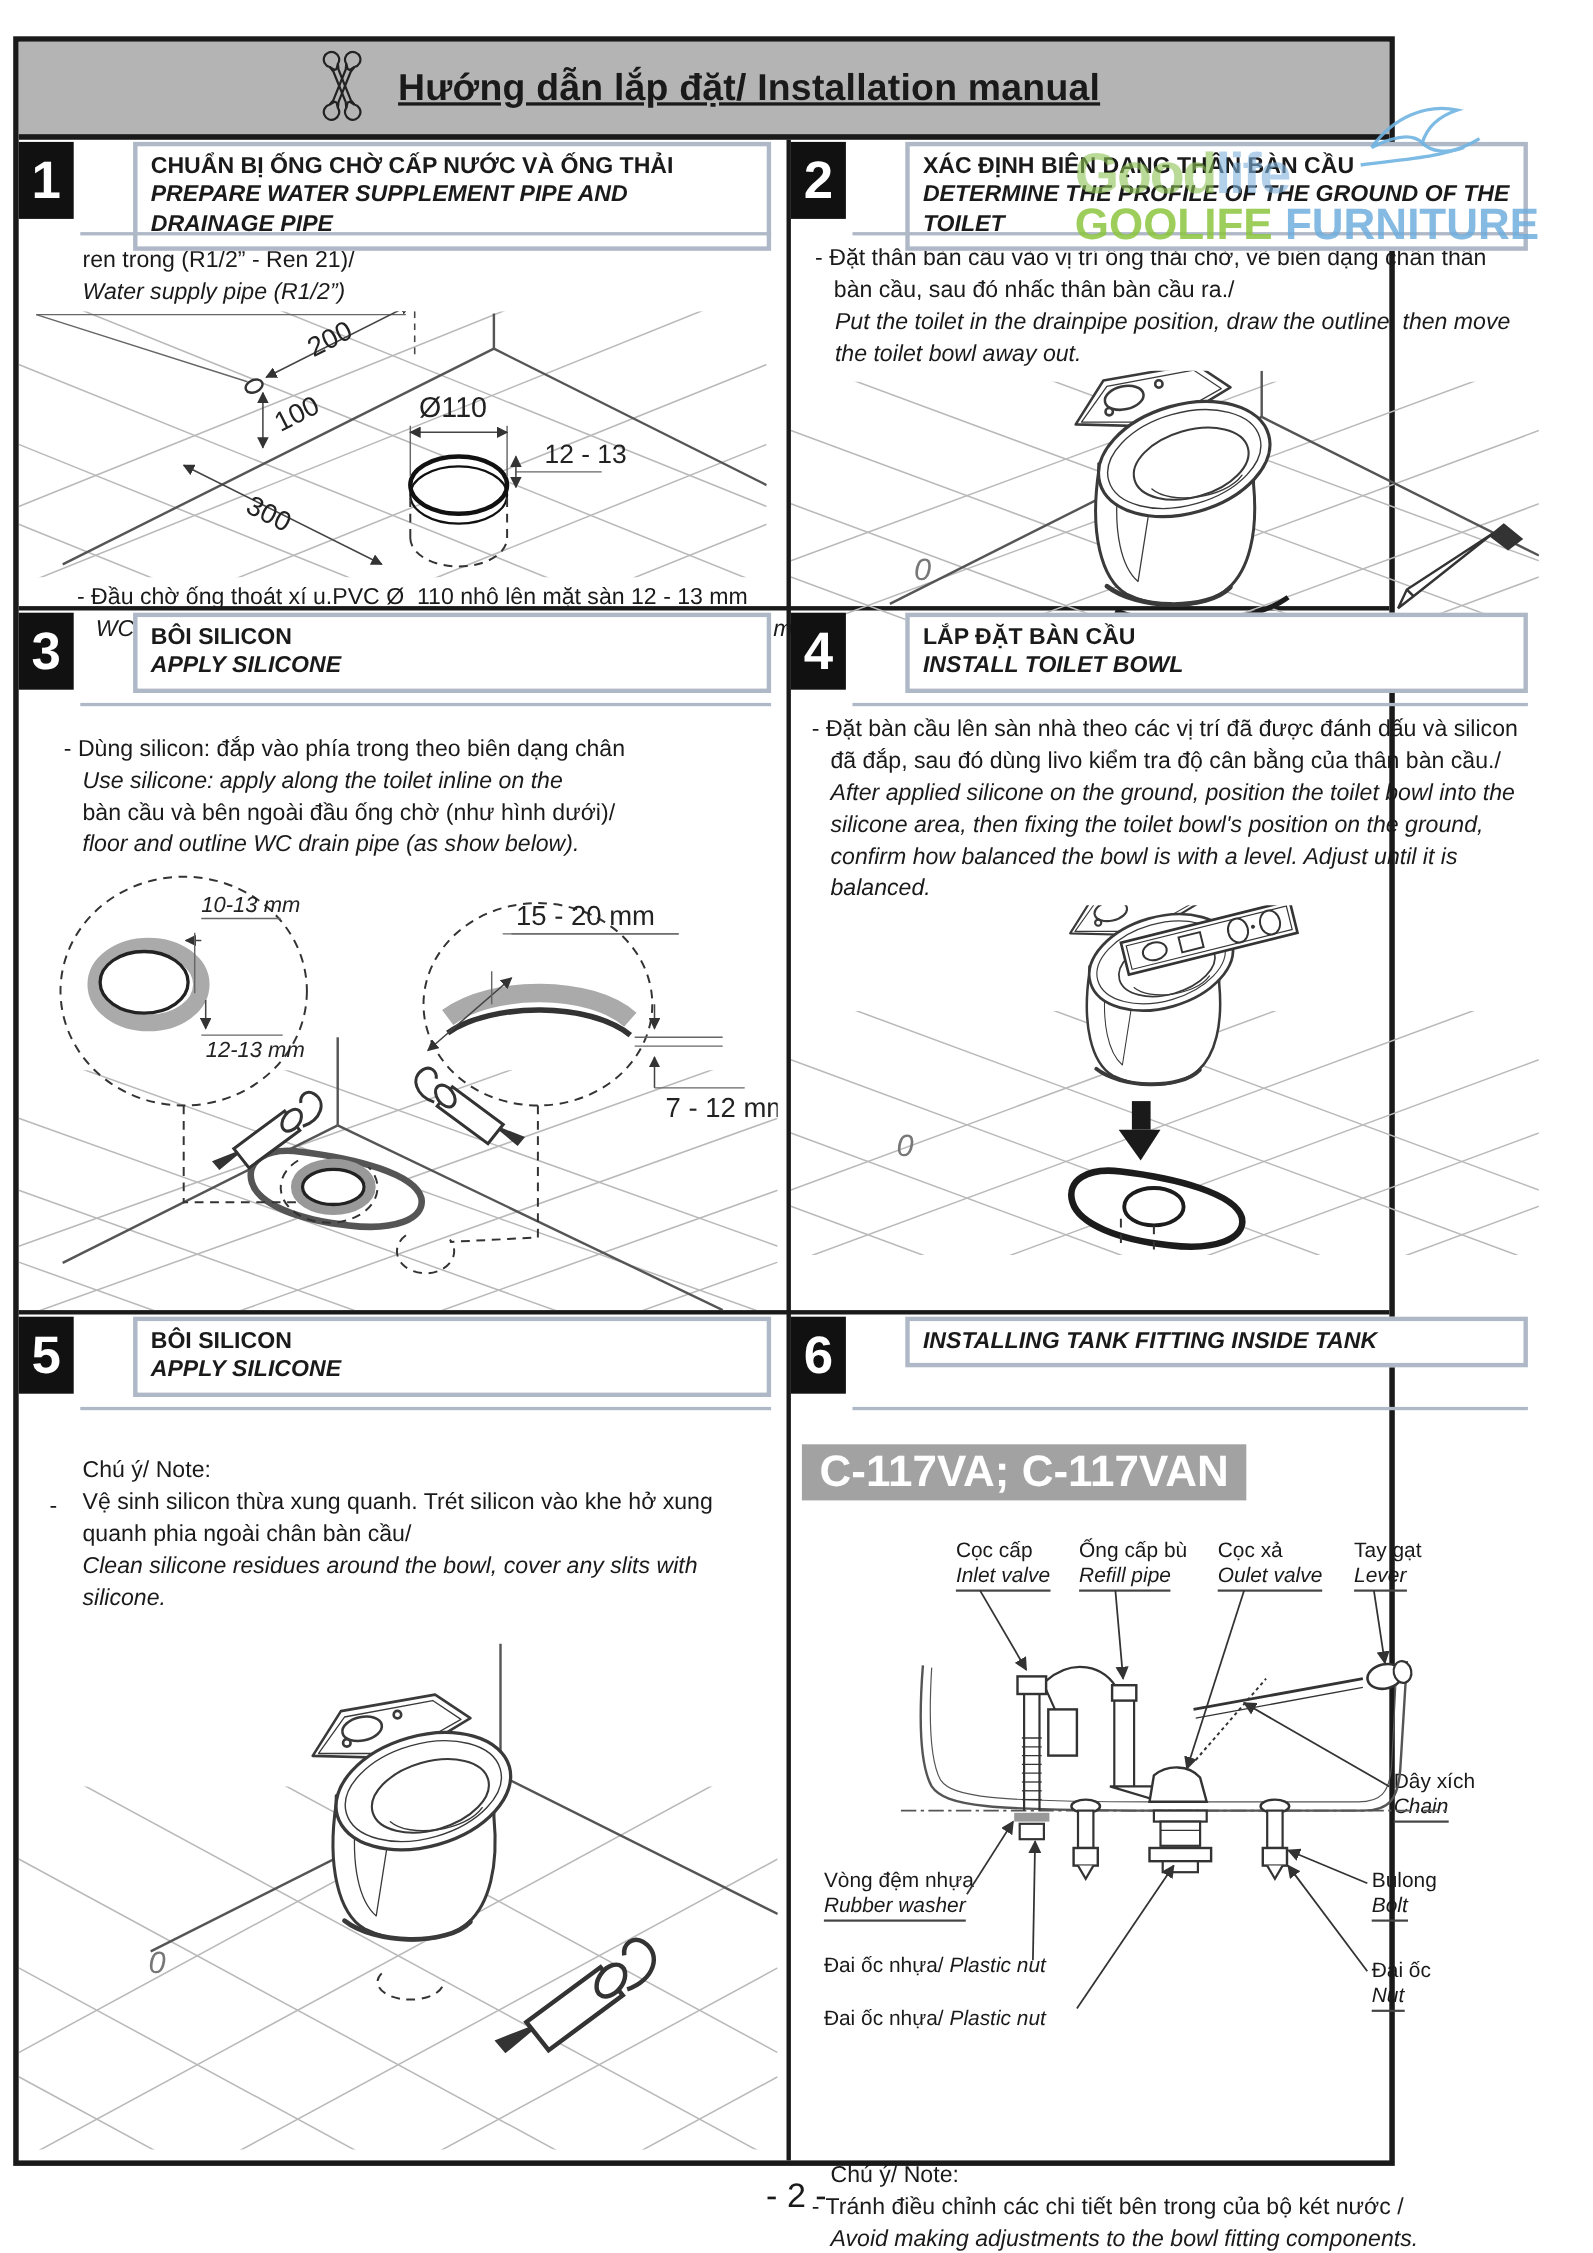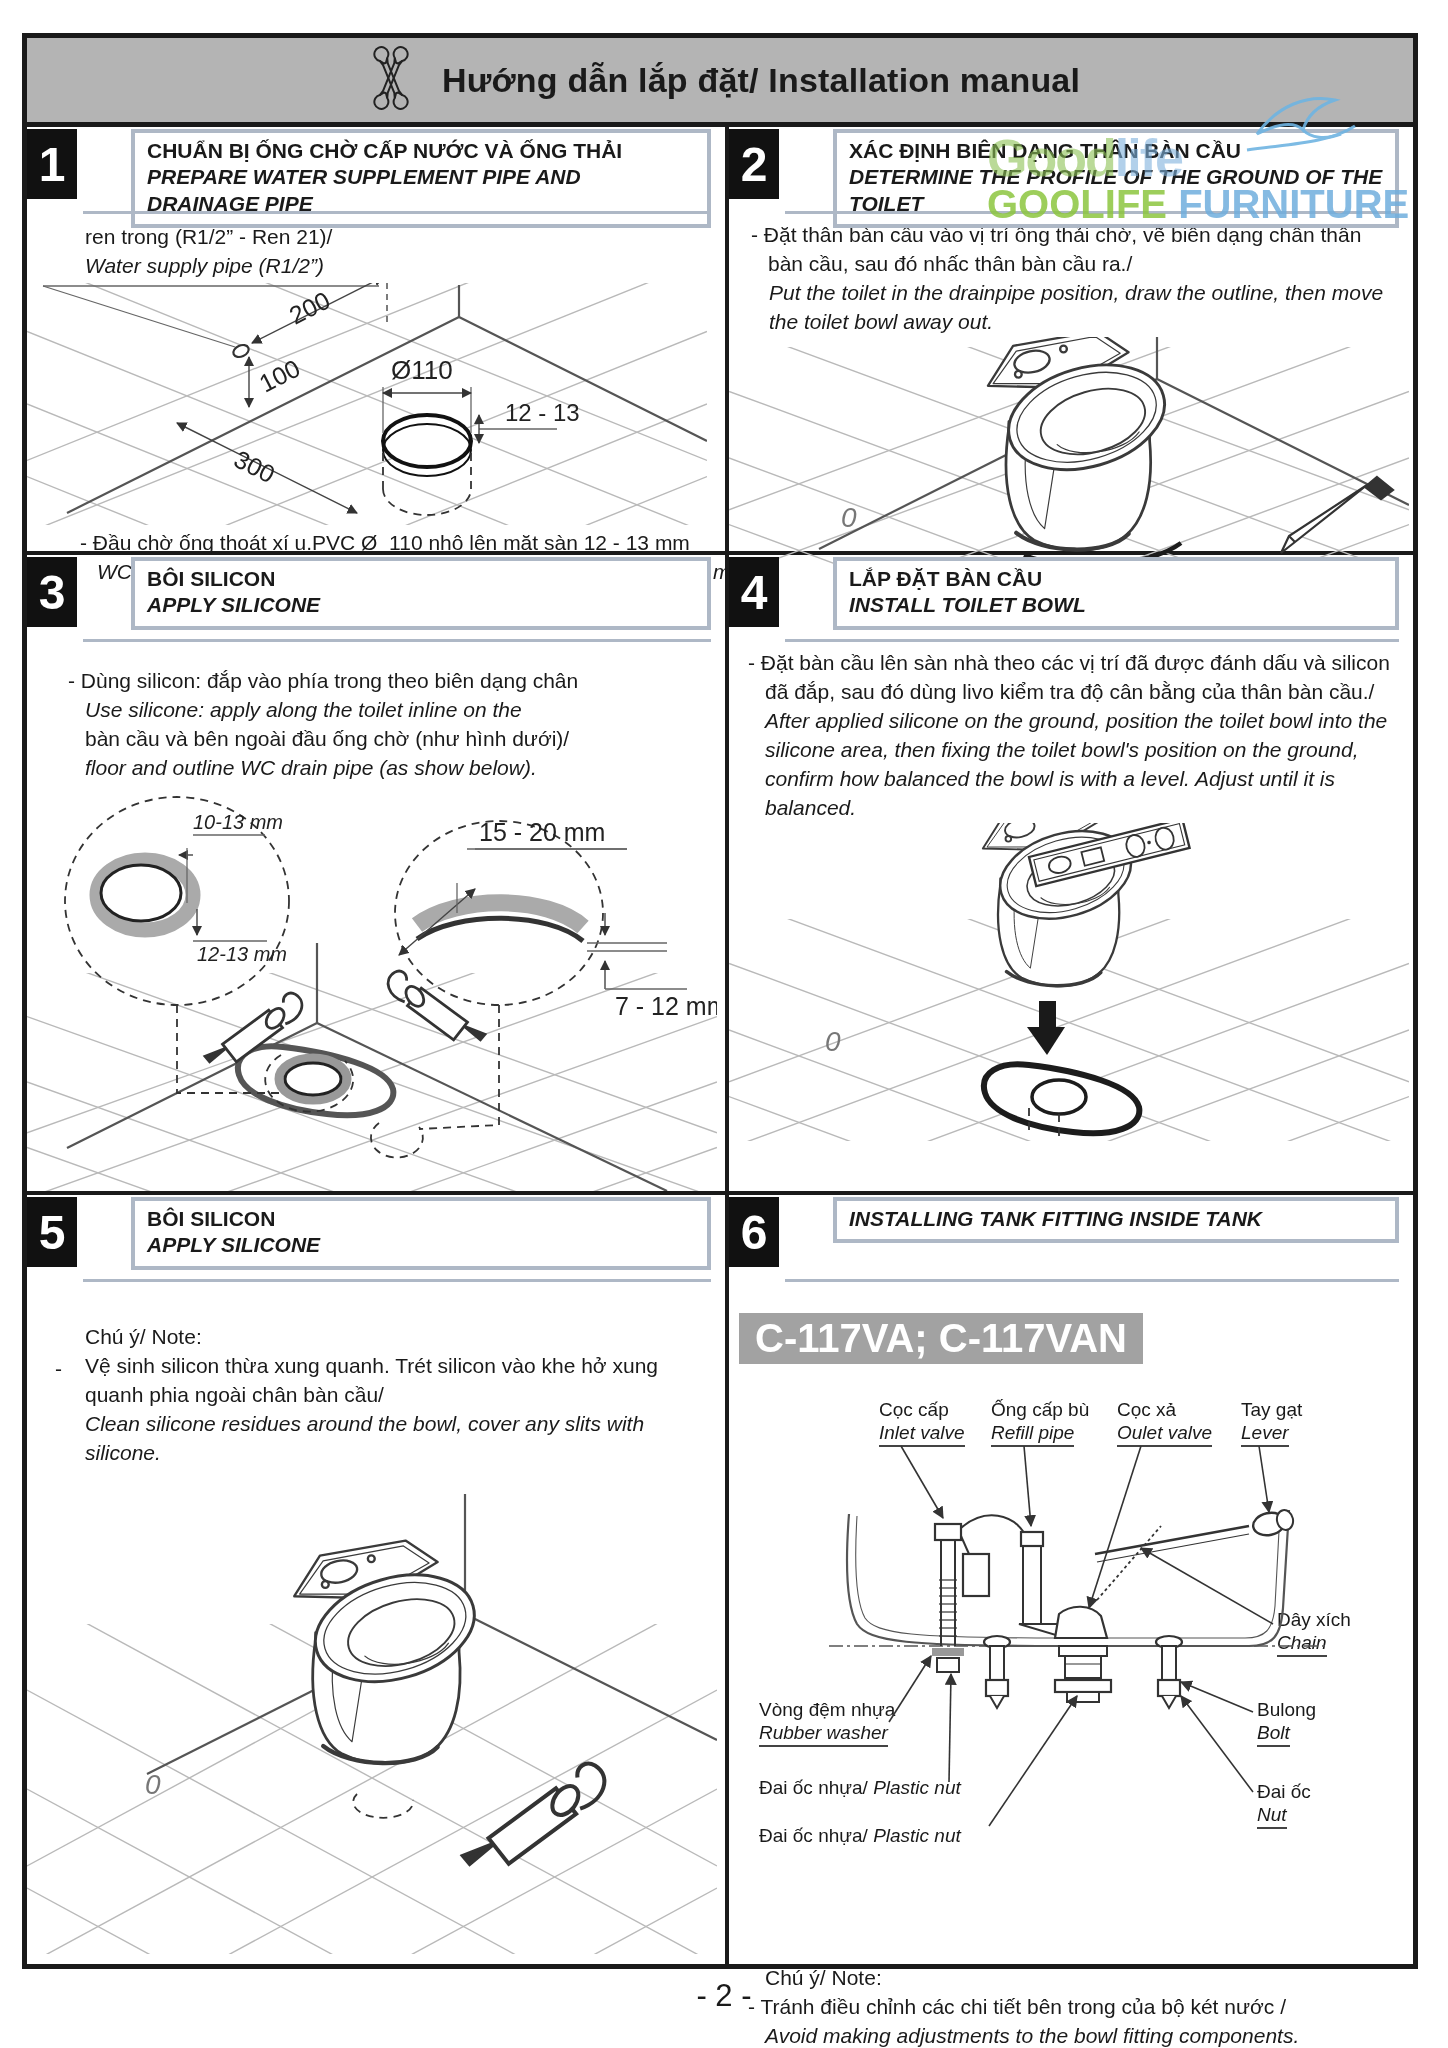--- a/index.html
+++ b/index.html
@@ -2,22 +2,22 @@
 <html><head>
 <meta charset="utf-8">
 <style>
   html,body{margin:0;padding:0;}
   body{
     width:1448px;height:2048px;position:relative;background:#fff;
     font-family:"Liberation Sans","DejaVu Sans",sans-serif;color:#1a1a1a;
     -webkit-font-smoothing:antialiased;overflow:hidden;
   }
   .page-inner{
-    position:absolute;left:22px;top:33px;width:1396px;height:1936px;
-    border:5px solid #1a1a1a;box-sizing:border-box;background:#fff;
+    position:absolute;left:12px;top:33px;width:1256px;height:1936px;
+    border:5px solid #1a1a1a;box-sizing:border-box;background:#fff;text-decoration:underline;
   }
   
   .header-bar{
     height:84px;background:#b4b4b4;border-bottom:5px solid #1a1a1a;
     display:flex;align-items:center;justify-content:center;gap:20px;box-sizing:content-box;
   }
   .header-title{font-size:34px;font-weight:bold;letter-spacing:.2px;}
   
   .col-divider{position:absolute;left:698px;top:89px;bottom:0;width:4px;background:#1a1a1a;}
   .row-divider{position:absolute;left:0;right:0;height:4px;background:#1a1a1a;}

